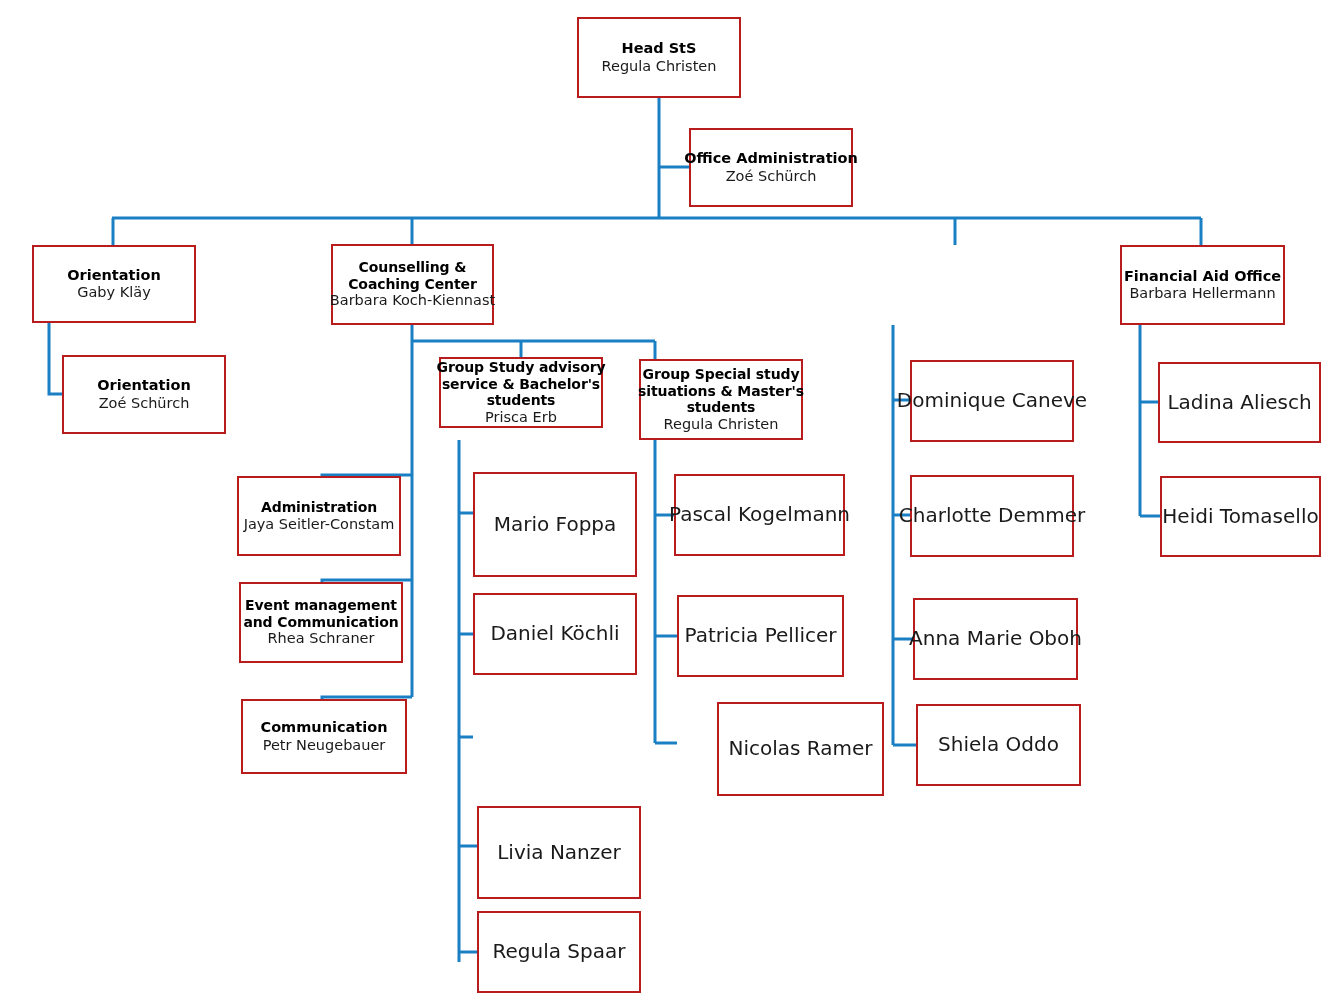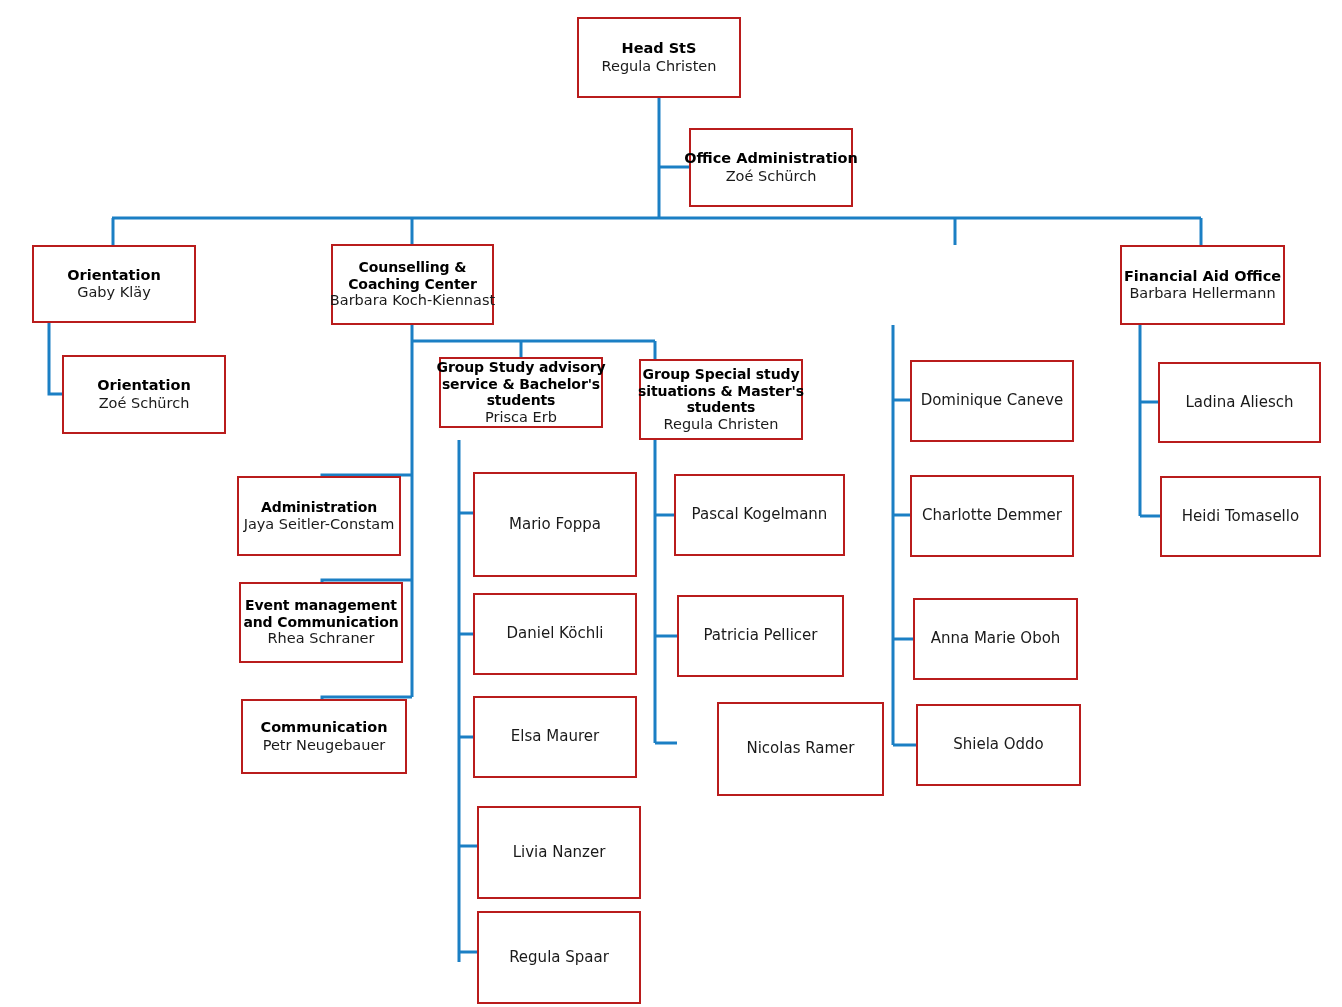--- a/index.html
+++ b/index.html
@@ -41,21 +41,21 @@
     font-size: 14.5px;
     color: #000000;
     white-space: nowrap;
   }
   .node .person {
     font-size: 14.5px;
     color: #1a1a1a;
     white-space: nowrap;
   }
   .node.person-only .person {
-    font-size: 15px;
+    font-size: 20px;
   }
   .node.tight .role {
     font-size: 14px;
     letter-spacing: -0.1px;
   }
   .overflow .person {
     overflow: visible;
   }
 </style>
 </head>
@@ -175,29 +175,26 @@
   </div>
 
   <div class="node person-only" style="left:473px; top:472px; width:164px; height:105px;">
     <span class="person">Mario Foppa</span>
   </div>
 
   <div class="node person-only" style="left:473px; top:593px; width:164px; height:82px;">
     <span class="person">Daniel Köchli</span>
   </div>
 
-  <div class="node person-only" style="left:473px; top:696px; width:164px; height:82px;">
-    <span class="person">Elsa Maurer</span>
-  </div>
 
   <div class="node person-only" style="left:477px; top:806px; width:164px; height:93px;">
     <span class="person">Livia Nanzer</span>
   </div>
 
-  <div class="node person-only" style="left:477px; top:911px; width:164px; height:93px;">
+  <div class="node person-only" style="left:477px; top:911px; width:164px; height:82px;">
     <span class="person">Regula Spaar</span>
   </div>
 
   <div class="node person-only" style="left:674px; top:474px; width:171px; height:82px;">
     <span class="person">Pascal Kogelmann</span>
   </div>
 
   <div class="node person-only" style="left:677px; top:595px; width:167px; height:82px;">
     <span class="person">Patricia Pellicer</span>
   </div>

